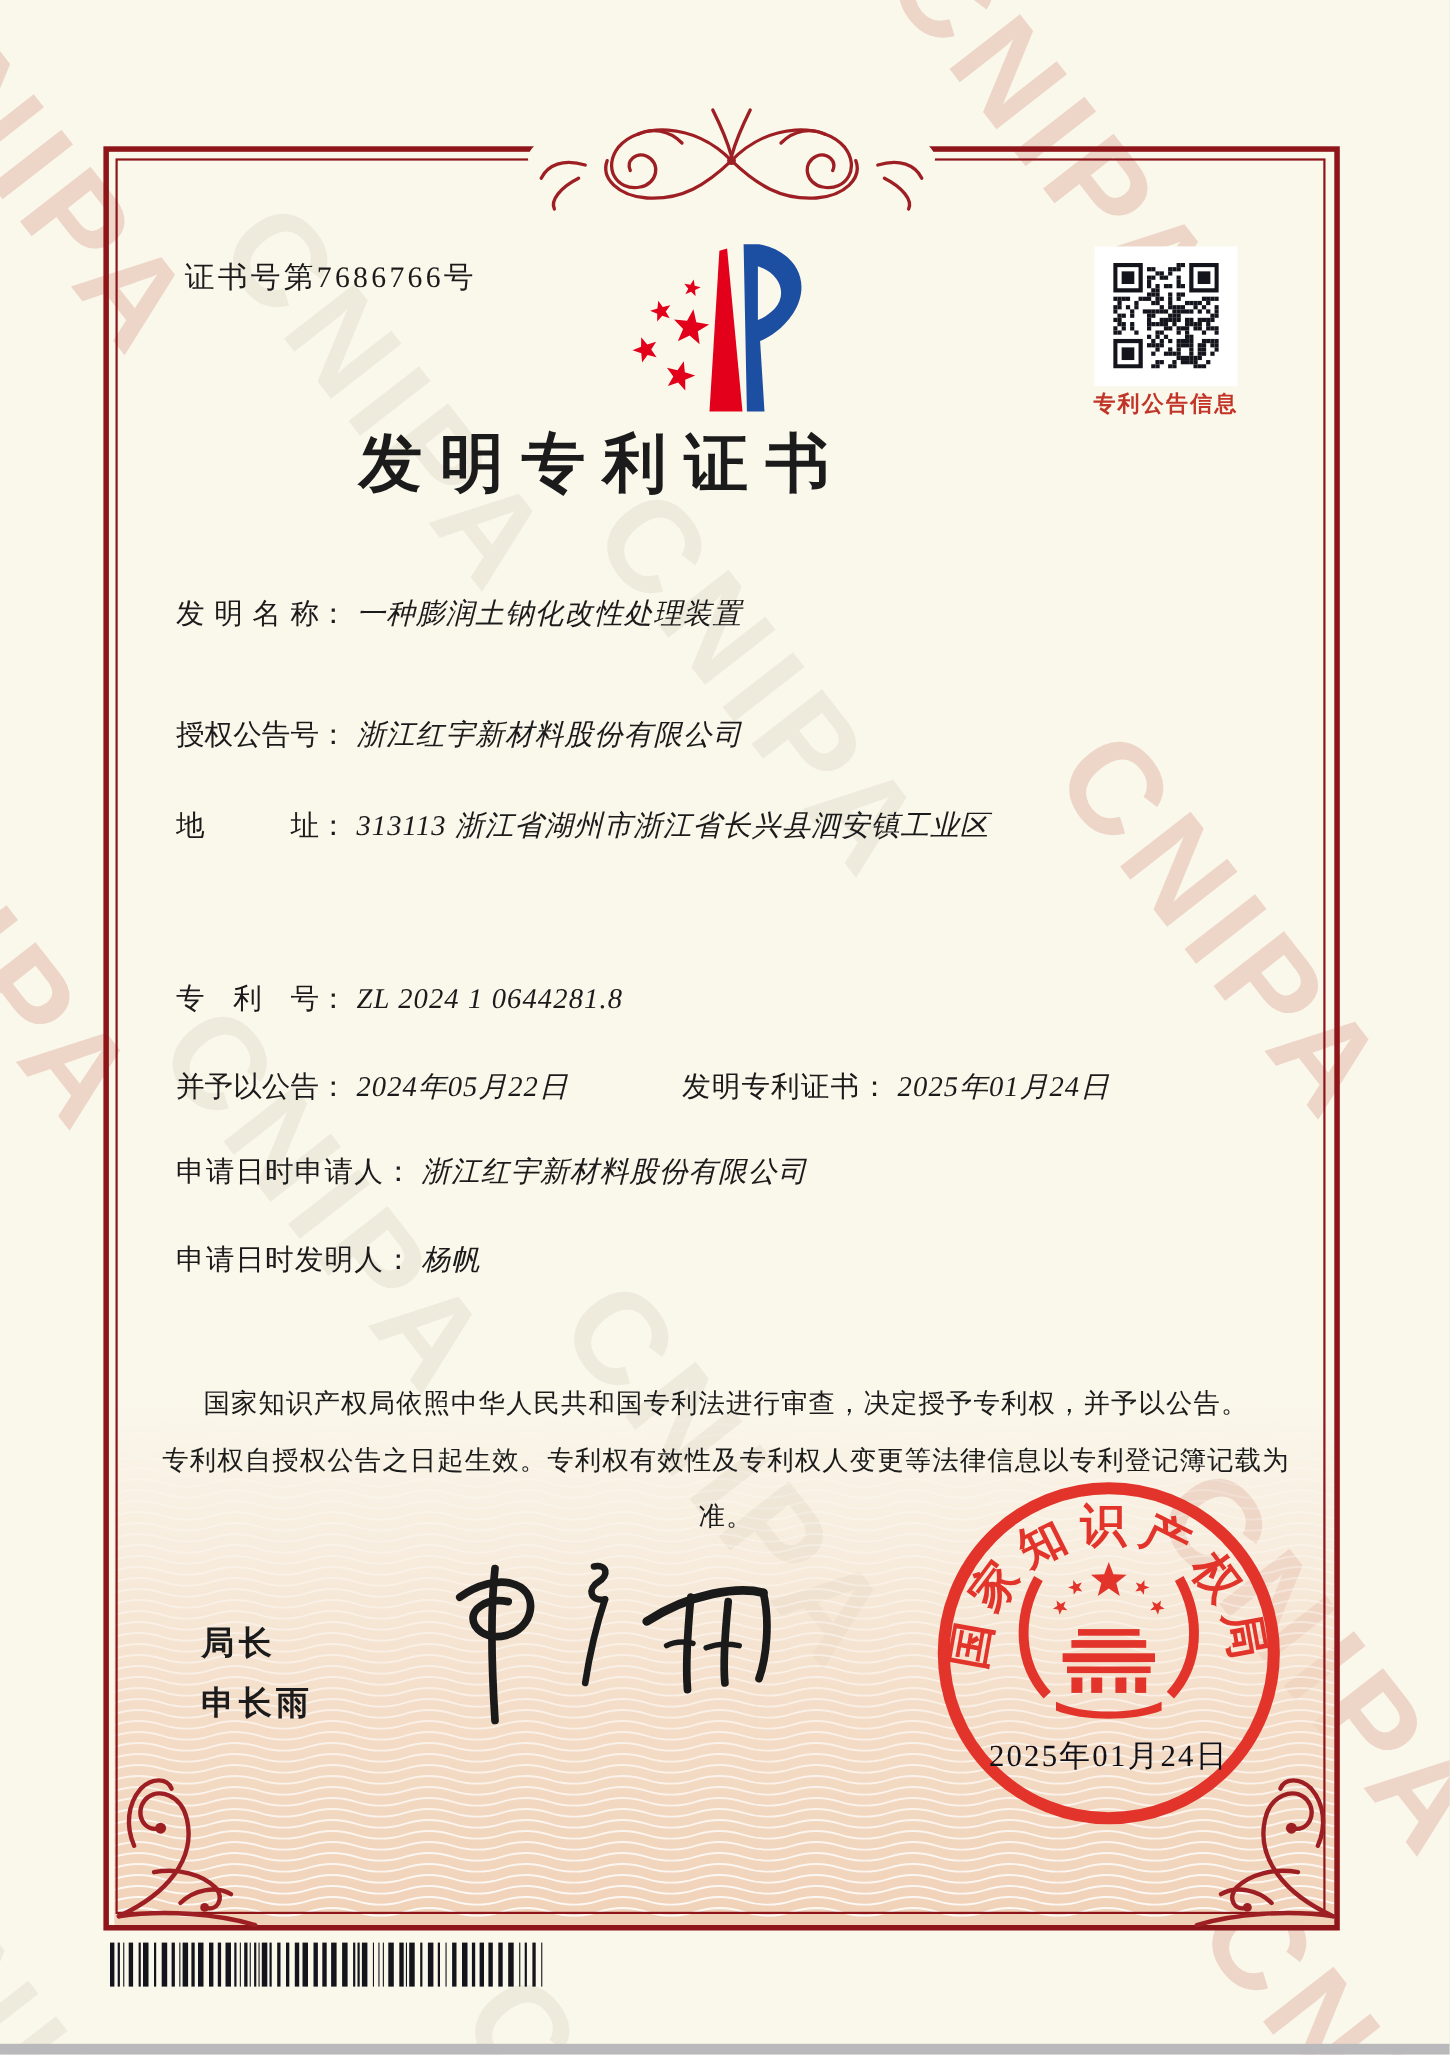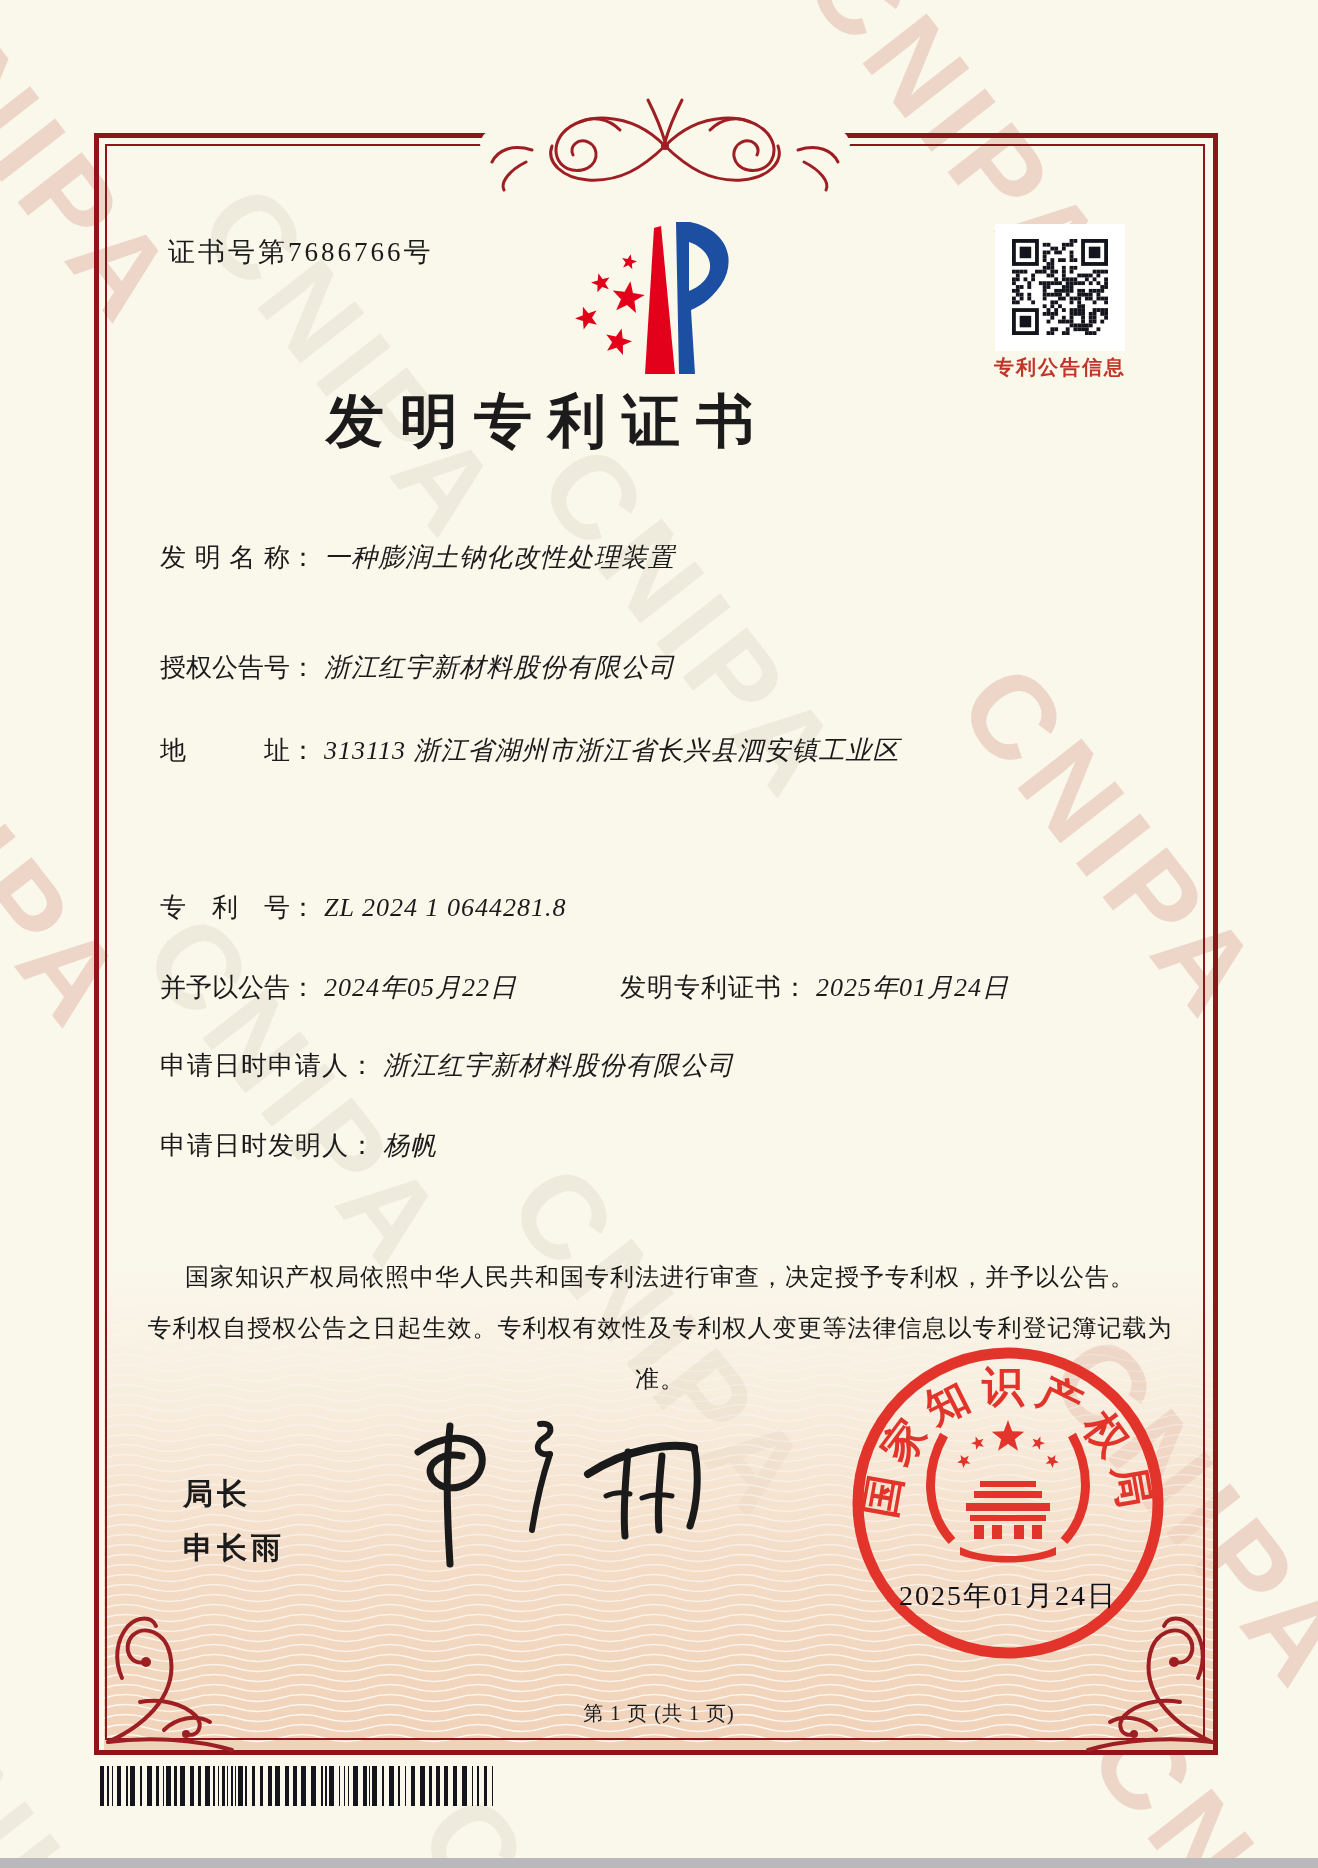--- a/index.html
+++ b/index.html
@@ -484,18 +484,17 @@
       <path d="M112,204 C136,216 184,216 208,204 L208,212 C184,222 136,222 112,212 Z"></path>
     <polygon points="160.0,77.0 164.2,88.2 176.2,88.7 166.8,96.2 170.0,107.8 160.0,101.1 150.0,107.8 153.2,96.2 143.8,88.7 155.8,88.2"></polygon>
         <polygon points="127.6,93.4 130.8,97.2 135.5,95.7 132.9,99.9 135.8,103.9 131.0,102.8 128.1,106.7 127.7,101.8 123.0,100.2 127.6,98.4"></polygon>
         <polygon points="192.4,93.4 192.4,98.4 197.0,100.2 192.3,101.8 191.9,106.7 189.0,102.8 184.2,103.9 187.1,99.9 184.5,95.7 189.2,97.2"></polygon>
         <polygon points="112.5,111.9 116.3,115.1 120.7,112.8 118.9,117.4 122.4,120.8 117.5,120.5 115.3,125.0 114.0,120.2 109.2,119.5 113.3,116.8"></polygon>
         <polygon points="207.5,111.9 206.7,116.8 210.8,119.5 206.0,120.2 204.7,125.0 202.5,120.5 197.6,120.8 201.1,117.4 199.3,112.8 203.7,115.1"></polygon>
       </g>
     <text x="160" y="262" text-anchor="middle" font-size="28" fill="#101018" letter-spacing="2" font-family="Liberation Serif, DejaVu Serif, serif">2025年01月24日</text>
   </svg>
 
-  <div class="footer">第 1 页 (共 1 页)</div>
 
   <div class="barcode" id="barcode"><i style="width: 4px; margin-right: 3px;"></i><i style="width: 2px; margin-right: 3px;"></i><i style="width: 1px; margin-right: 4px;"></i><i style="width: 4px; margin-right: 5px;"></i><i style="width: 2px; margin-right: 2px;"></i><i style="width: 5px; margin-right: 5px;"></i><i style="width: 2px; margin-right: 5px;"></i><i style="width: 5px; margin-right: 4px;"></i><i style="width: 3px; margin-right: 4px;"></i><i style="width: 1px; margin-right: 2px;"></i><i style="width: 5px; margin-right: 3px;"></i><i style="width: 3px; margin-right: 3px;"></i><i style="width: 5px; margin-right: 5px;"></i><i style="width: 4px; margin-right: 4px;"></i><i style="width: 3px; margin-right: 4px;"></i><i style="width: 5px; margin-right: 3px;"></i><i style="width: 2px; margin-right: 3px;"></i><i style="width: 1px; margin-right: 3px;"></i><i style="width: 3px; margin-right: 2px;"></i><i style="width: 1px; margin-right: 3px;"></i><i style="width: 2px; margin-right: 2px;"></i><i style="width: 1px; margin-right: 2px;"></i><i style="width: 5px; margin-right: 2px;"></i><i style="width: 2px; margin-right: 5px;"></i><i style="width: 3px; margin-right: 5px;"></i><i style="width: 3px; margin-right: 5px;"></i><i style="width: 4px; margin-right: 3px;"></i><i style="width: 5px; margin-right: 5px;"></i><i style="width: 4px; margin-right: 4px;"></i><i style="width: 4px; margin-right: 4px;"></i><i style="width: 5px; margin-right: 5px;"></i><i style="width: 5px; margin-right: 5px;"></i><i style="width: 2px; margin-right: 2px;"></i><i style="width: 2px; margin-right: 2px;"></i><i style="width: 5px; margin-right: 5px;"></i><i style="width: 1px; margin-right: 4px;"></i><i style="width: 1px; margin-right: 3px;"></i><i style="width: 1px; margin-right: 4px;"></i><i style="width: 5px; margin-right: 5px;"></i><i style="width: 4px; margin-right: 2px;"></i><i style="width: 1px; margin-right: 2px;"></i><i style="width: 5px; margin-right: 5px;"></i><i style="width: 2px; margin-right: 5px;"></i><i style="width: 5px; margin-right: 4px;"></i><i style="width: 2px; margin-right: 5px;"></i><i style="width: 1px; margin-right: 5px;"></i><i style="width: 4px; margin-right: 5px;"></i><i style="width: 5px; margin-right: 4px;"></i><i style="width: 3px; margin-right: 4px;"></i><i style="width: 4px; margin-right: 4px;"></i><i style="width: 4px; margin-right: 5px;"></i><i style="width: 4px; margin-right: 5px;"></i><i style="width: 5px; margin-right: 5px;"></i><i style="width: 1px; margin-right: 4px;"></i><i style="width: 2px; margin-right: 5px;"></i><i style="width: 3px; margin-right: 5px;"></i><i style="width: 1px; margin-right: 3px;"></i></div>
 
   <div class="bottom-strip"></div>
 </div>
 
 </body></html>

